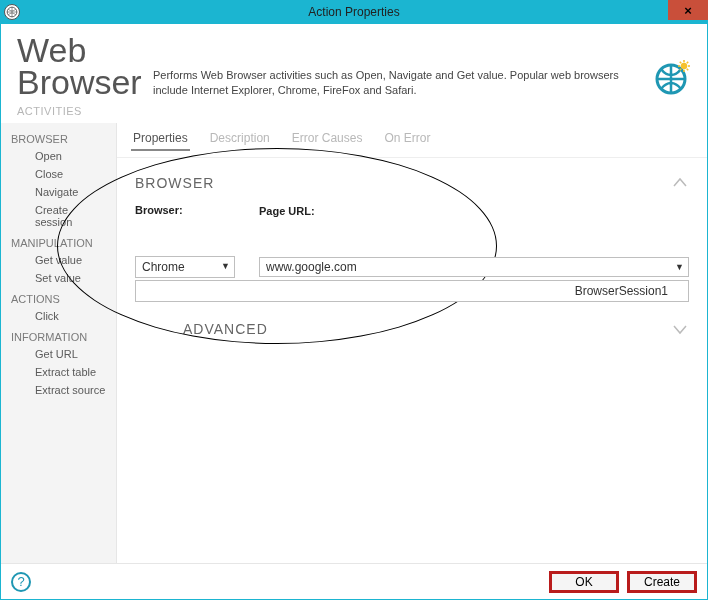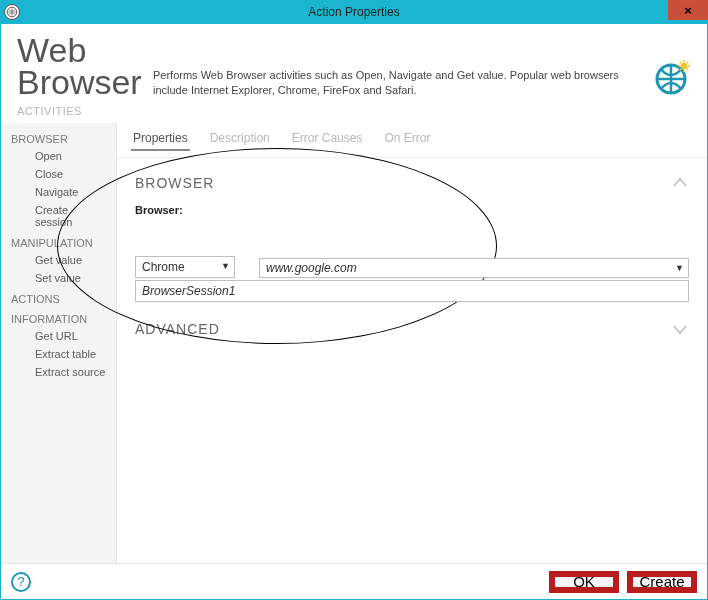--- a/index.html
+++ b/index.html
@@ -63,55 +63,55 @@
   
   .pane { padding:10px 18px; font-size:12px; color:#333; }
   .section-header {
     display:flex; justify-content:space-between; align-items:center;
     color:#666; font-size:14px; letter-spacing:1px; padding:6px 0;
     cursor:pointer;
   }
   .chev { width:18px; height:18px; }
   .chev svg { width:18px; height:18px; }
 
-  .form-row { display:flex; gap:12px; margin-top:6px; align-items:flex-end;}
+  .form-row { display:flex; gap:12px; margin-top:6px; align-items:center;}
   .field { display:flex; flex-direction:column; }
   .label { font-size:11px; font-weight:bold; color:#222; margin-bottom:2px; }
   .select, .textbox {
     border:1px solid #bfbfbf; background:#fff; height:22px; font-size:12px;
     padding:2px 20px 2px 6px; position:relative;margin-top:38px;
   }
   .select { width:100px; display:flex; align-items:center; }
   .select .caret { position:absolute; right:4px; top:4px; font-size:9px; color:#333;}
-  .textbox { flex:1; display:flex; align-items:center; position:relative;font-style:italic;}
-  .textbox.wide { width:100%; }
+  .textbox { flex:1; display:flex; align-items:center; position:relative;}
+  .textbox.wide { width:100%;justify-content:flex-end; }
   .textbox .caret { position:absolute; right:4px; top:4px; font-size:9px; color:#333;}
   .sublabel { font-size:11px; color:#222; margin-top:10px; }
 
-  .adv-header { margin-top:12px; border-top:0; }
+  .adv-header { margin-top:12px; border-top:0;margin-left:48px; }
 
   
   .ellipse {
     position:absolute; left:-60px; top:-10px; width:440px; height:196px;
     border:1px solid #000; border-radius:50%; pointer-events:none;
   }
 
   
   .footer {
     height:36px; border-top:1px solid #e6e6e6; display:flex; align-items:center;
     padding:0 10px; gap:8px;
   }
   .footer .help {
     width:20px; height:20px; border:2px solid #1f97b3; border-radius:50%;
     color:#1f97b3; font-size:13px; display:flex; align-items:center; justify-content:center;
   }
   .footer .spacer { flex:1; }
   .footer .btn {
-    min-width:70px; height:22px; border:6px solid #b91c1c; background:#f5f5f5;
-    font-size:15px; display:flex; align-items:center; justify-content:center; cursor:pointer;
+    min-width:70px; height:22px; border:3px solid #b91c1c; background:#f5f5f5;
+    font-size:12px; display:flex; align-items:center; justify-content:center; cursor:pointer;
   }
 </style>
 </head>
 <body>
 
 <div class="titlebar">
   <span class="sysicon">
     <svg viewBox="0 0 16 16">
         <circle cx="8" cy="8" r="5.5" fill="none" stroke="#555" stroke-width="1"></circle>
         <path d="M2 8h12M8 2v12M3.5 4.5c3 3 6 3 9 0M3.5 11.5c3-3 6-3 9 0" stroke="#555" stroke-width="0.7" fill="none"></path>
@@ -156,20 +156,21 @@
       <div class="item">Open</div>
       <div class="item">Close</div>
       <div class="item">Navigate</div>
       <div class="item">Create session</div>
 
       <div class="grp-label">MANIPULATION</div>
       <div class="item">Get value</div>
       <div class="item">Set value</div>
 
       <div class="grp-label">ACTIONS</div>
+      <div class="item">Click</div>
 
       <div class="grp-label">INFORMATION</div>
       <div class="item">Get URL</div>
       <div class="item">Extract table</div>
       <div class="item">Extract source</div>
     </div>
 
     <div class="content">
       <div class="tabs">
         <div class="tab active">Properties</div>
@@ -192,20 +193,21 @@
 
         <div class="form-row">
           <div class="field" style="width:112px;">
             <span class="label">Browser:</span>
             <div class="select">
               <span>Chrome</span>
               <span class="caret">▼</span>
             </div>
           </div>
           <div class="field" style="flex:1;">
+            <span class="label">Page URL:</span>
             <div class="textbox">
               <span>www.google.com</span>
               <span class="caret">▼</span>
             </div>
           </div>
         </div>
 
         <div class="textbox wide" style="margin-top:2px;">
           <span>BrowserSession1</span>
         </div>

